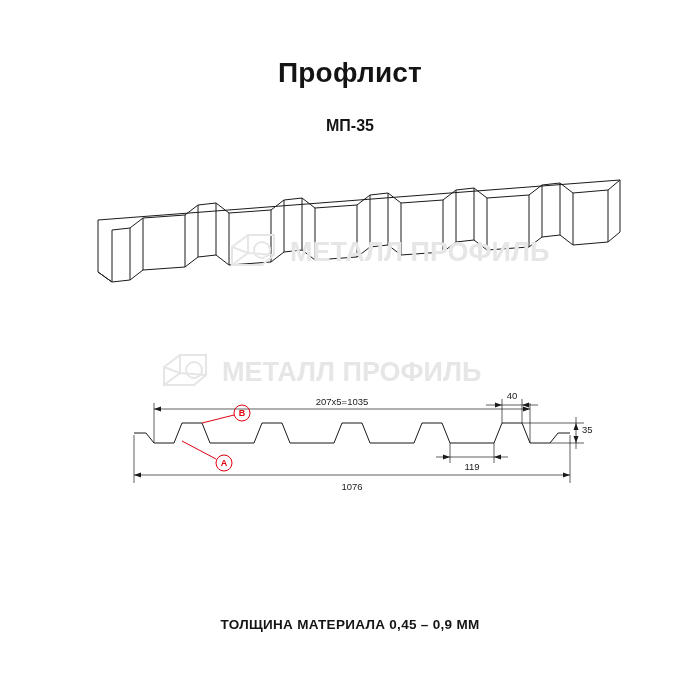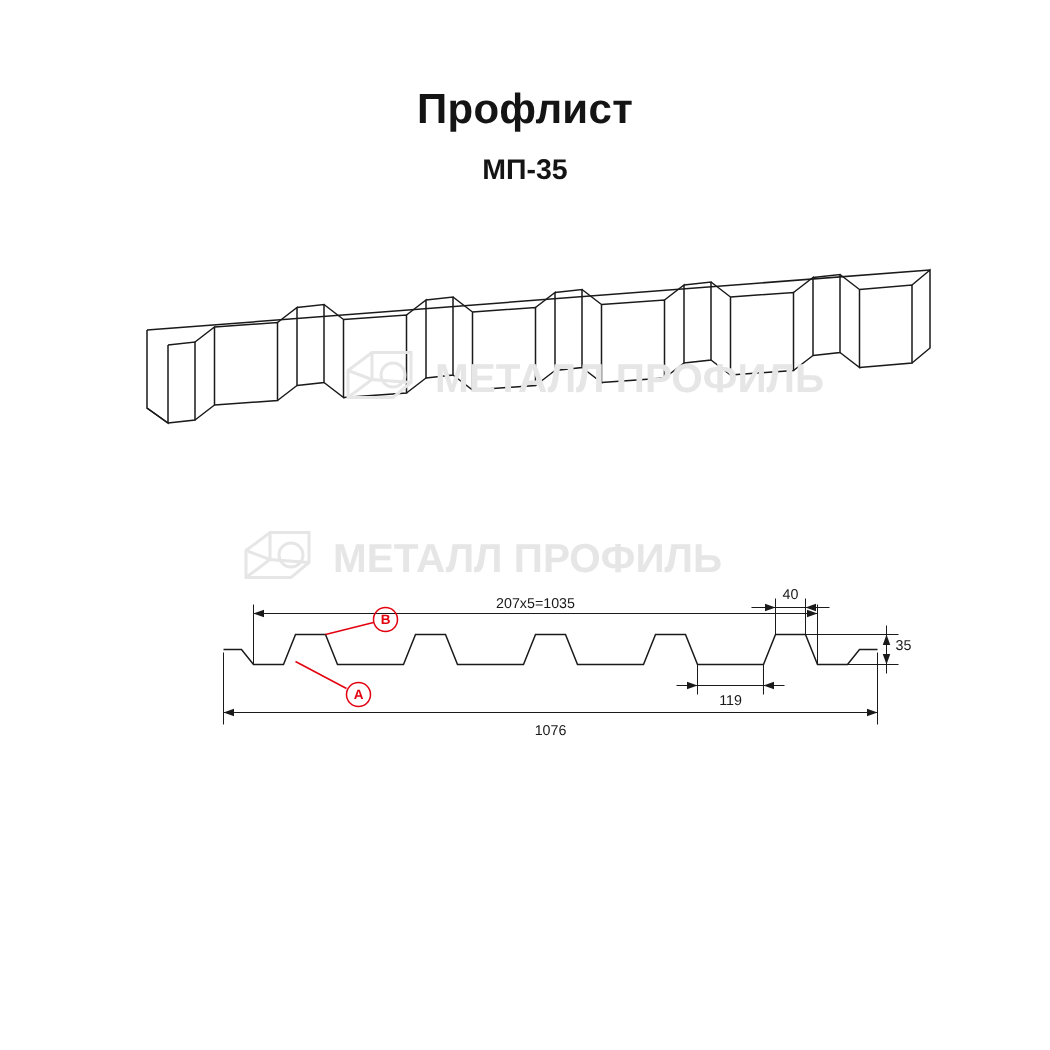--- a/index.html
+++ b/index.html
@@ -28,36 +28,36 @@
     text-align: center;
   }
   .title {
     font-size: 28px;
     font-weight: bold;
     letter-spacing: 0.2px;
     color: #141414;
     line-height: 1.1;
   }
   .subtitle {
-    margin-top: 14px;
-    font-size: 19px;
+    margin-top: 28px;
+    font-size: 16px;
     font-weight: bold;
     color: #141414;
   }
   .iso-view {
     position: absolute;
     top: 160px;
     left: 60px;
     width: 580px;
     height: 160px;
   }
   .section-view {
     position: absolute;
     top: 355px;
-    left: 121px;
+    left: 106px;
     width: 490px;
     height: 150px;
   }
   .footer {
     position: absolute;
     top: 617px;
     left: 0;
     width: 700px;
     text-align: center;
     font-size: 13.5px;
@@ -236,14 +236,15 @@
       </g>
 
       <g>
         <path class="red" d="M 76 86 L 110 104"></path>
         <circle class="red" cx="118" cy="108" r="8"></circle>
         <text class="red-txt" x="118" y="111" text-anchor="middle">A</text>
       </g>
     </svg>
   </div>
 
+  <div class="footer">ТОЛЩИНА МАТЕРИАЛА 0,45 – 0,9 ММ</div>
 
 </div>
 
 </body></html>

